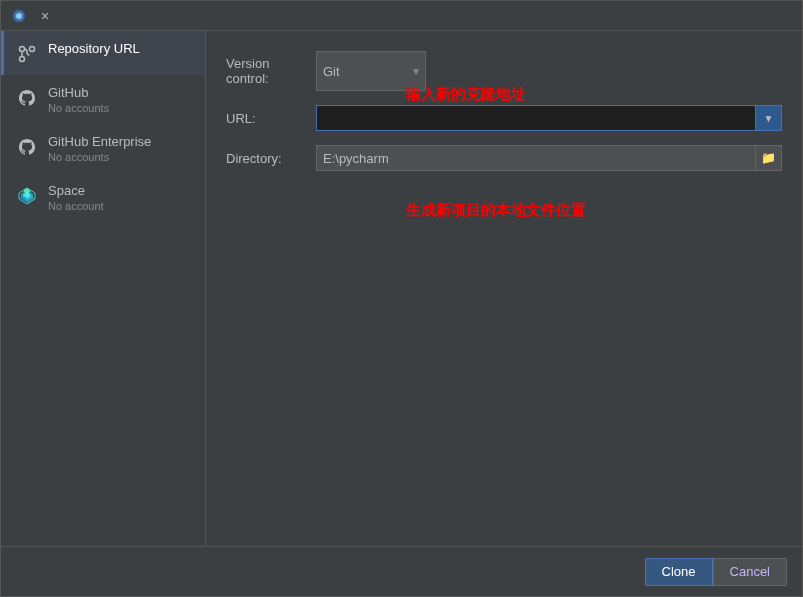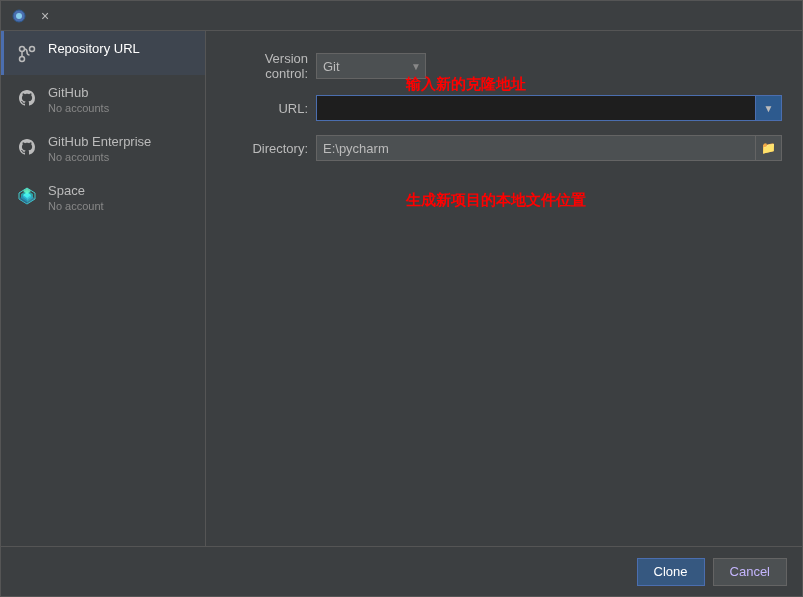--- a/index.html
+++ b/index.html
@@ -127,38 +127,38 @@
     .form-row {
       display: flex;
       align-items: center;
       margin-bottom: 14px;
     }
 
     .form-label {
       width: 90px;
       color: #bbbbbb;
       font-size: 13px;
-      text-align: right;
+      text-align: left;
       padding-right: 8px;
       flex-shrink: 0;
     }
 
     .form-control {
       flex: 1;
       display: flex;
       align-items: center;
     }
 
     .select-box {
       background: #4c5052;
       border: 1px solid #646464;
       color: #bbbbbb;
       padding: 3px 6px;
       font-size: 13px;
-      height: 26px;
+      height: 40px;
       display: flex;
       align-items: center;
       min-width: 100px;
       position: relative;
       cursor: pointer;
     }
 
     .select-box select {
       background: transparent;
       border: none;
@@ -239,21 +239,20 @@
     }
 
     .footer {
       height: 50px;
       background: #3c3f41;
       border-top: 1px solid #555;
       display: flex;
       align-items: center;
       justify-content: flex-end;
       padding: 0 15px;
-      gap: 8px;
       flex-shrink: 0;
     }
 
     .btn {
       padding: 5px 16px;
       font-size: 13px;
       cursor: pointer;
       border: 1px solid #646464;
       color: #c4b5fd;
       background: #4c5052;

